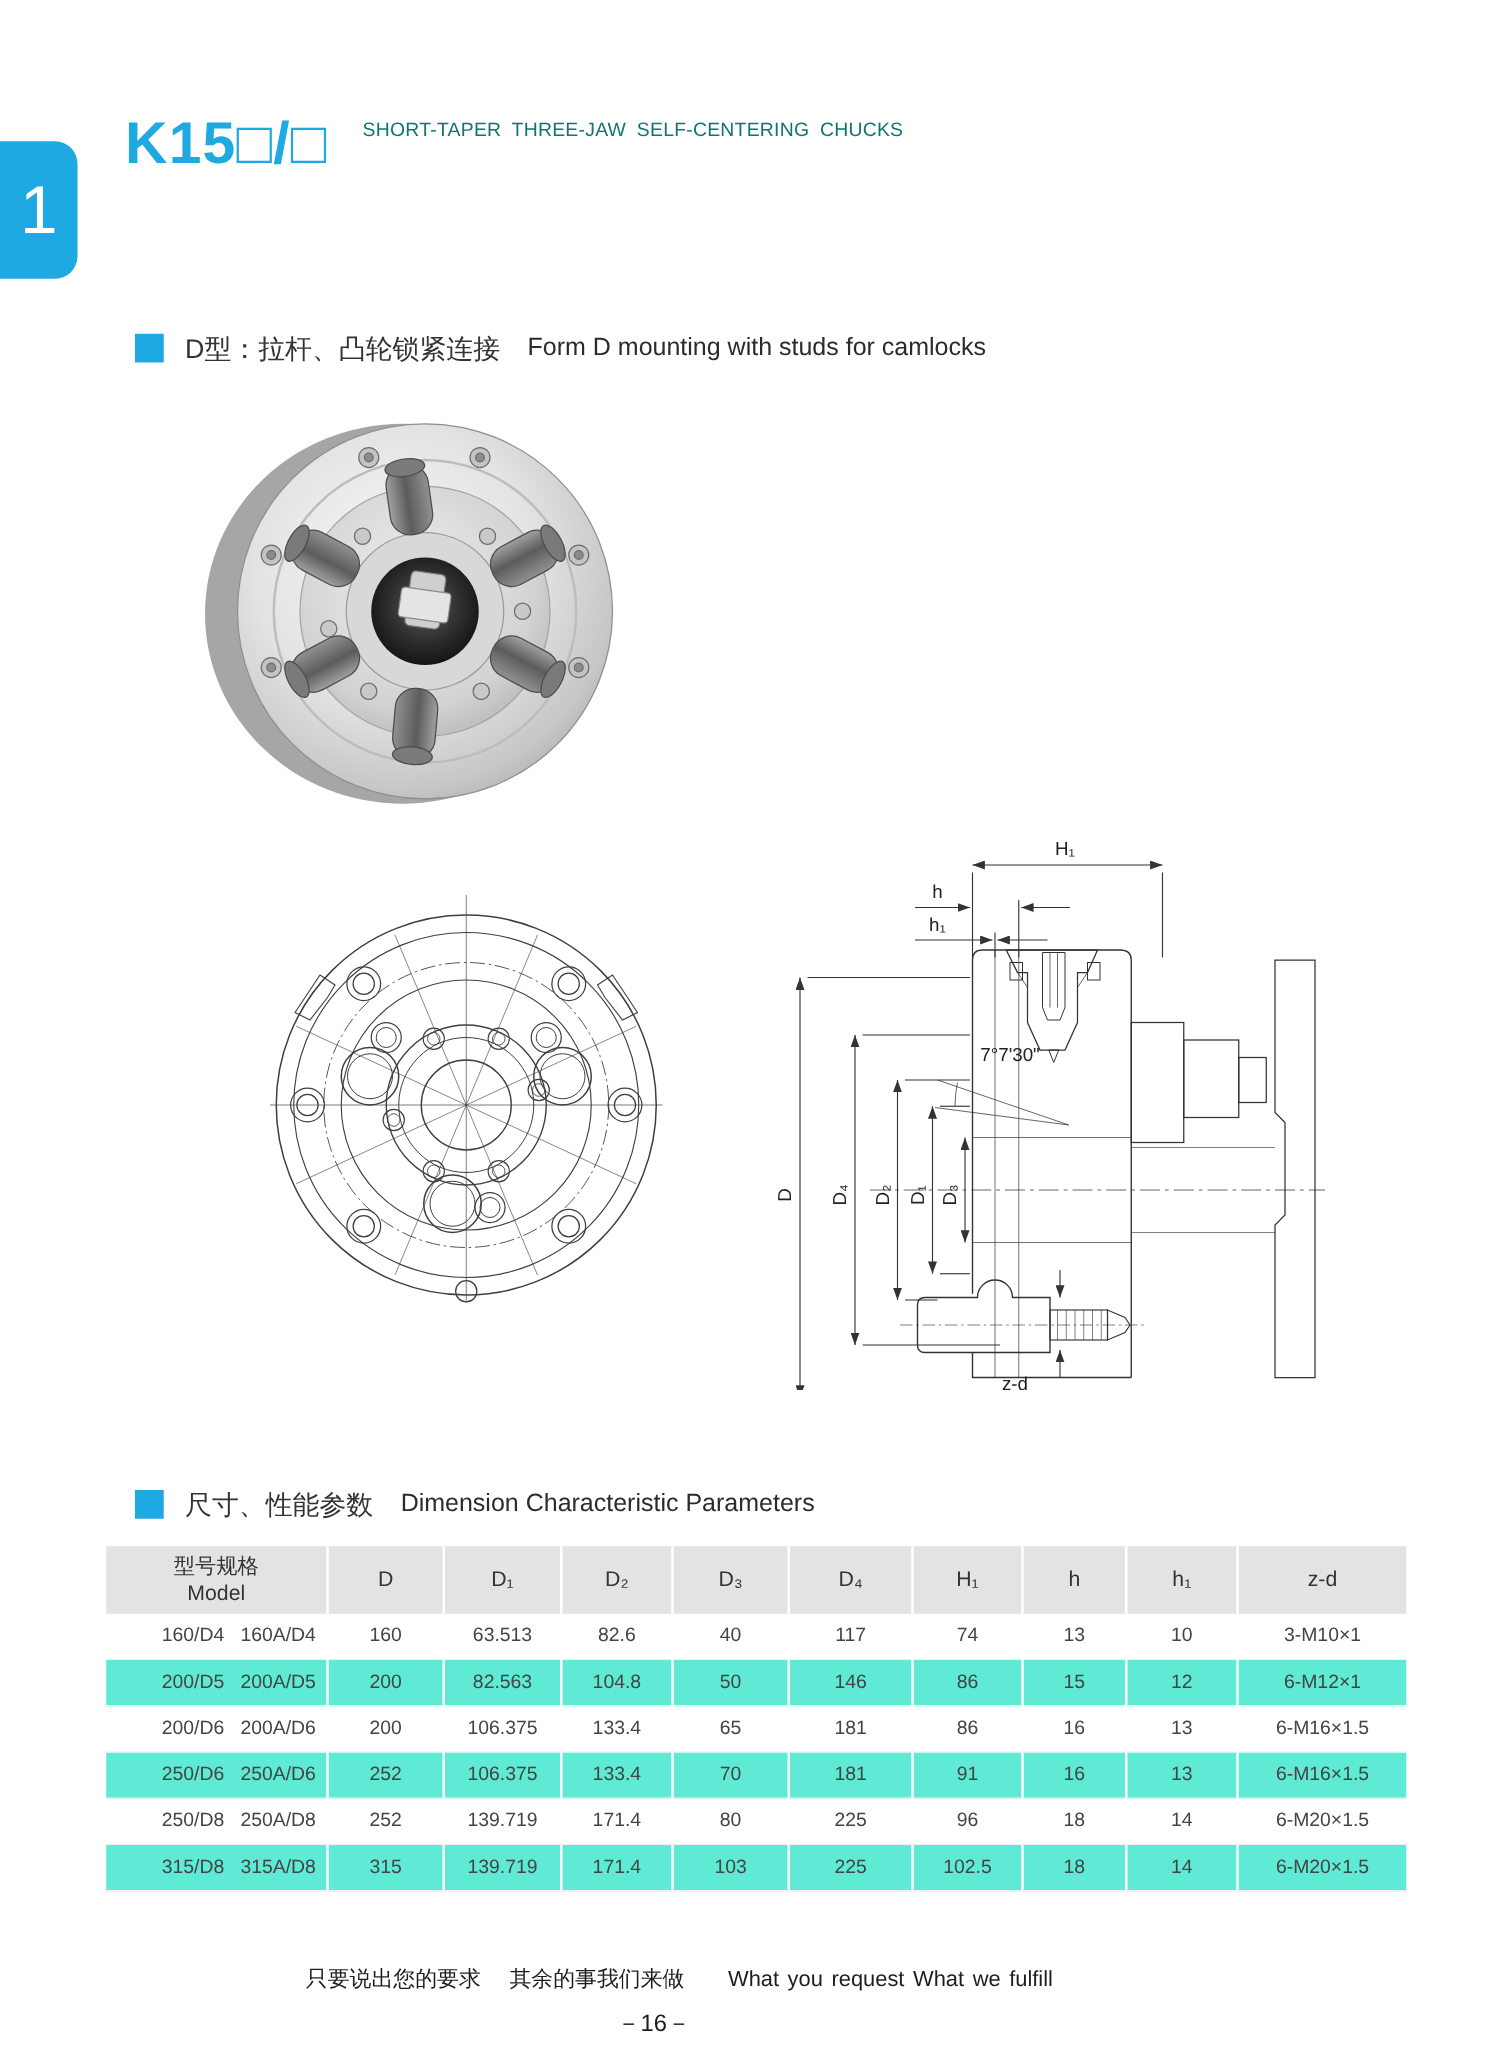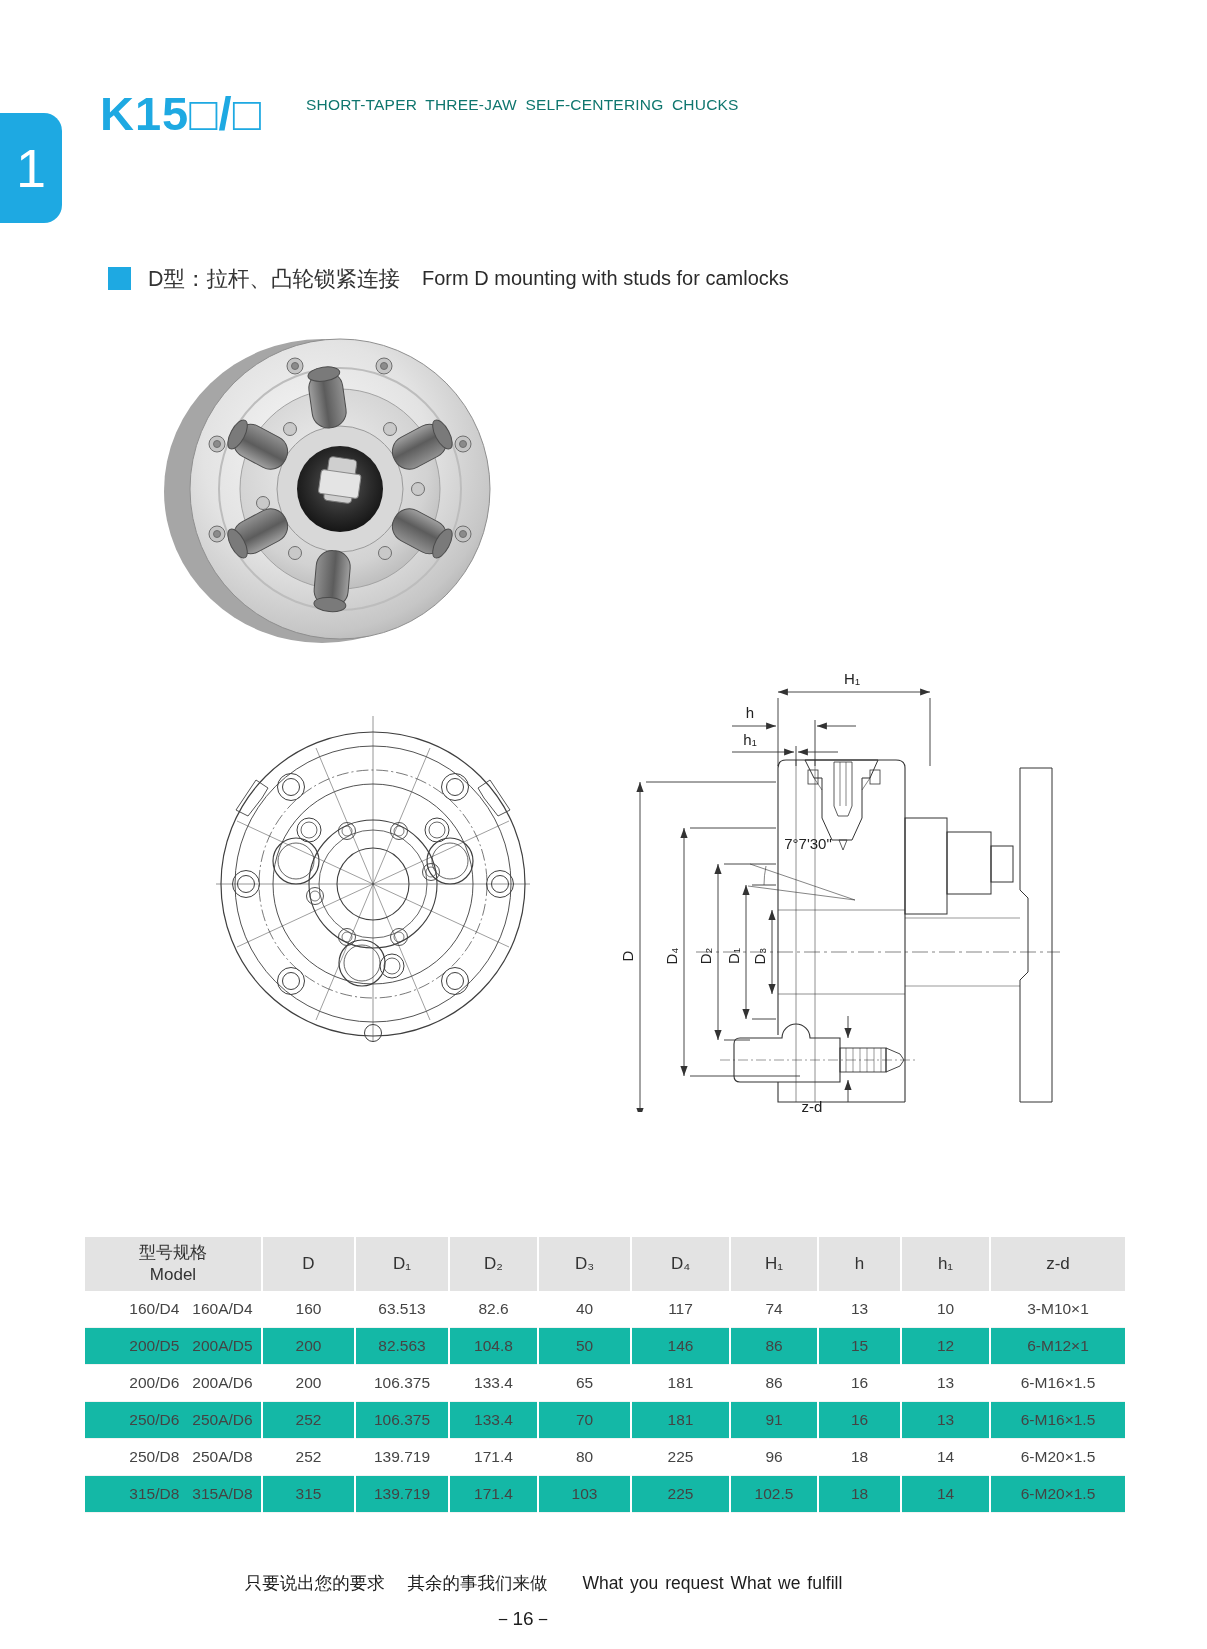--- a/index.html
+++ b/index.html
@@ -5,21 +5,21 @@
   html,body{margin:0;padding:0;background:#ffffff;}
   body{font-family:"Liberation Sans","DejaVu Sans",sans-serif;}
   #page{position:relative;width:1207px;height:1649px;background:#fff;overflow:hidden;}
 
   
   .tab1{position:absolute;left:0;top:113px;width:62px;height:110px;background:#1EA9E2;
         border-radius:0 18px 18px 0;color:#fff;font-size:54px;display:flex;
         align-items:center;justify-content:center;font-weight:400;}
 
   
-  .hdr{position:absolute;left:100px;top:90px;display:flex;align-items:flex-start;gap:44px;}
+  .hdr{position:absolute;left:100px;top:90px;display:flex;align-items:flex-start;gap:28px;}
   .model-code{font-size:47px;font-weight:bold;color:#1EA9E2;letter-spacing:1px;line-height:1;}
   .hdr-titles{display:flex;flex-direction:column;}
   .title-zh{font-size:30px;font-weight:bold;color:#1EA9E2;letter-spacing:4px;line-height:1.15;}
   .title-en{font-size:15.5px;color:#0f766e;letter-spacing:0.2px;margin-top:6px;word-spacing:4px;}
 
   
   .sec-head{position:absolute;display:flex;align-items:center;}
   .bullet{width:23px;height:23px;background:#1EA9E2;margin-right:17px;flex:none;}
   .sec-zh{font-size:21.5px;color:#333;}
   .sec-en{font-size:20px;color:#2b2b2b;margin-left:22px;}
@@ -27,21 +27,21 @@
   
   .abs{position:absolute;}
   svg text{font-family:"Liberation Sans","DejaVu Sans",sans-serif;}
 
   
   .dims{position:absolute;left:85px;top:1237px;width:1040px;border-collapse:collapse;table-layout:fixed;}
   .dims th,.dims td{text-align:center;font-weight:normal;border-left:2px solid #fff;padding:0;}
   .dims th:first-child,.dims td:first-child{border-left:none;}
   .dims thead th{background:#e3e3e3;height:54px;font-size:17px;color:#333;line-height:1.3;}
   .dims tbody td{height:36px;font-size:15.5px;color:#444;}
-  .dims tbody tr.alt td{background:#14b8a6;}
+  .dims tbody tr.alt td{background:#5eead4;}
   .dims tbody tr{border-bottom:1px solid #f2f2f2;}
   .model-cell span{display:inline-block;margin-left:36px;}
   .model-cell span+span{margin-left:13px;}
 
   
   .slogan{position:absolute;left:0;top:1571px;width:1087px;text-align:center;font-size:17.5px;color:#1d1d1d;}
   .slogan .en{margin-left:30px;word-spacing:2px;}
   .slogan .zh2{margin-left:18px;}
   .pageno{position:absolute;left:0;top:1606px;width:1046px;text-align:center;font-size:19px;color:#1d1d1d;}
 </style>
@@ -299,20 +299,25 @@
       <text x="33" y="306" text-anchor="middle" transform="rotate(-90 33 306)">D</text>
       <text x="77" y="306" text-anchor="middle" transform="rotate(-90 77 306)">D₄</text>
       <text x="111" y="306" text-anchor="middle" transform="rotate(-90 111 306)">D₂</text>
       <text x="139" y="306" text-anchor="middle" transform="rotate(-90 139 306)">D₁</text>
       <text x="165" y="306" text-anchor="middle" transform="rotate(-90 165 306)">D₃</text>
       <text x="208" y="199" text-anchor="middle">7°7'30"</text>
       <text x="212" y="462" text-anchor="middle">z-d</text>
     </g>
   </svg>
 
+  <div class="sec-head" style="left:108px;top:1189px;">
+    <div class="bullet"></div>
+    <span class="sec-zh">尺寸、性能参数</span>
+    <span class="sec-en">Dimension Characteristic Parameters</span>
+  </div>
 
   <table class="dims">
     <colgroup>
       <col style="width:177px">
         <col style="width:93px">
         <col style="width:94px">
         <col style="width:89px">
       <col style="width:93px">
         <col style="width:99px">
         <col style="width:88px">

